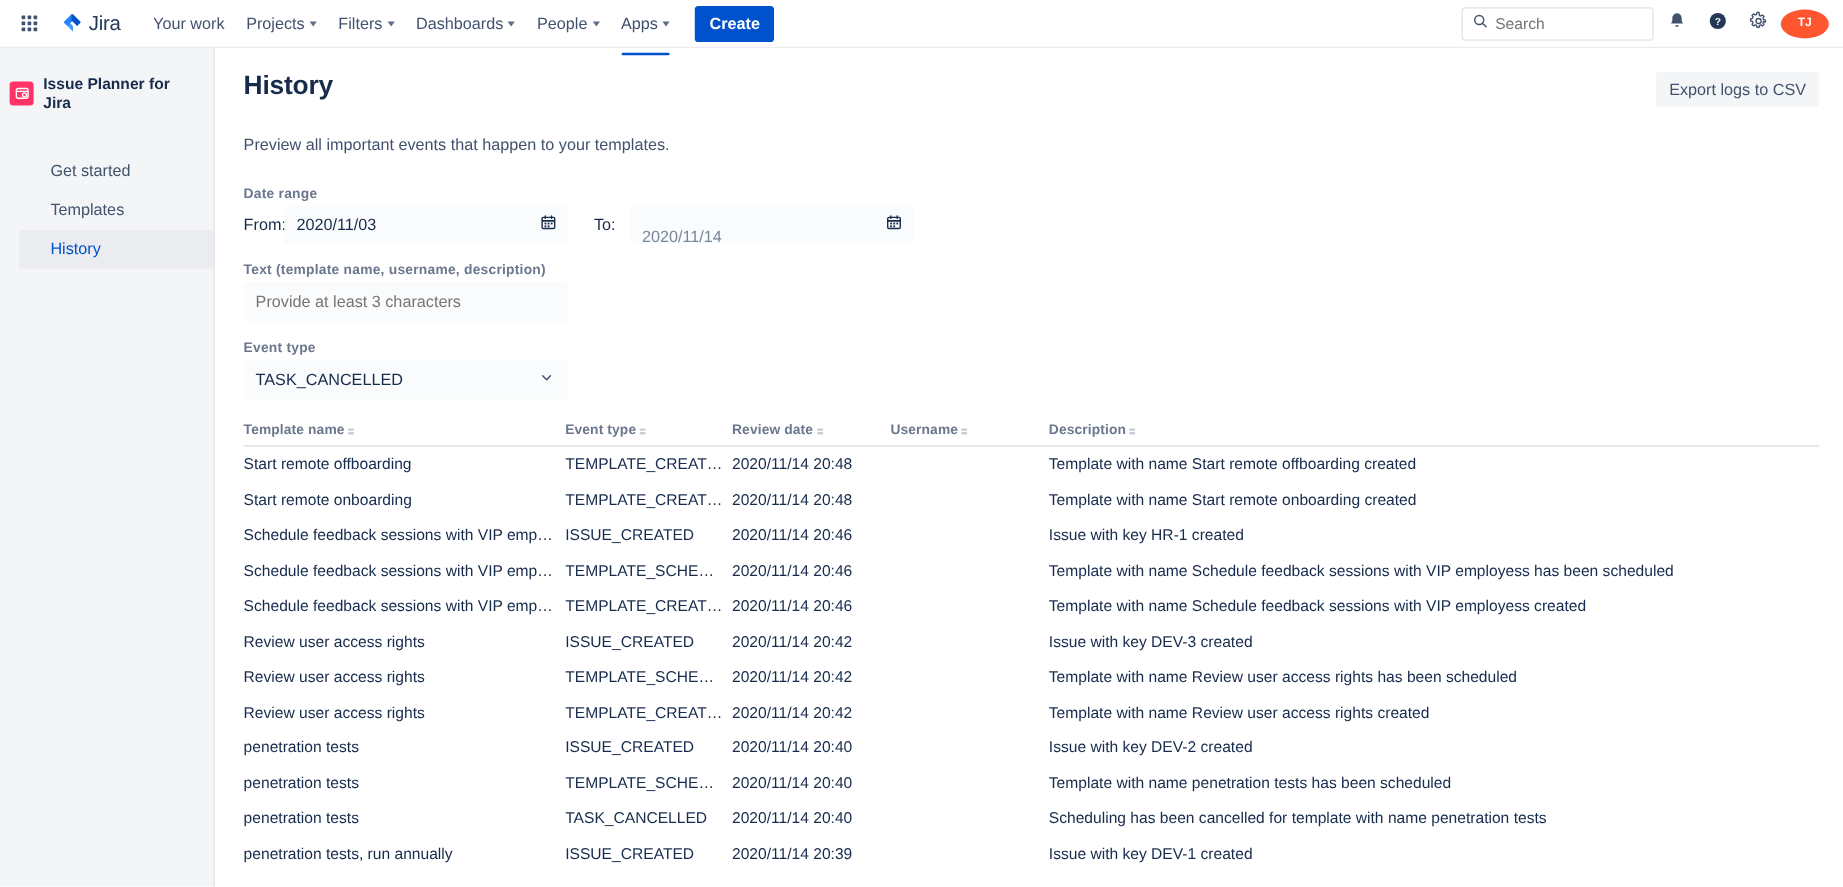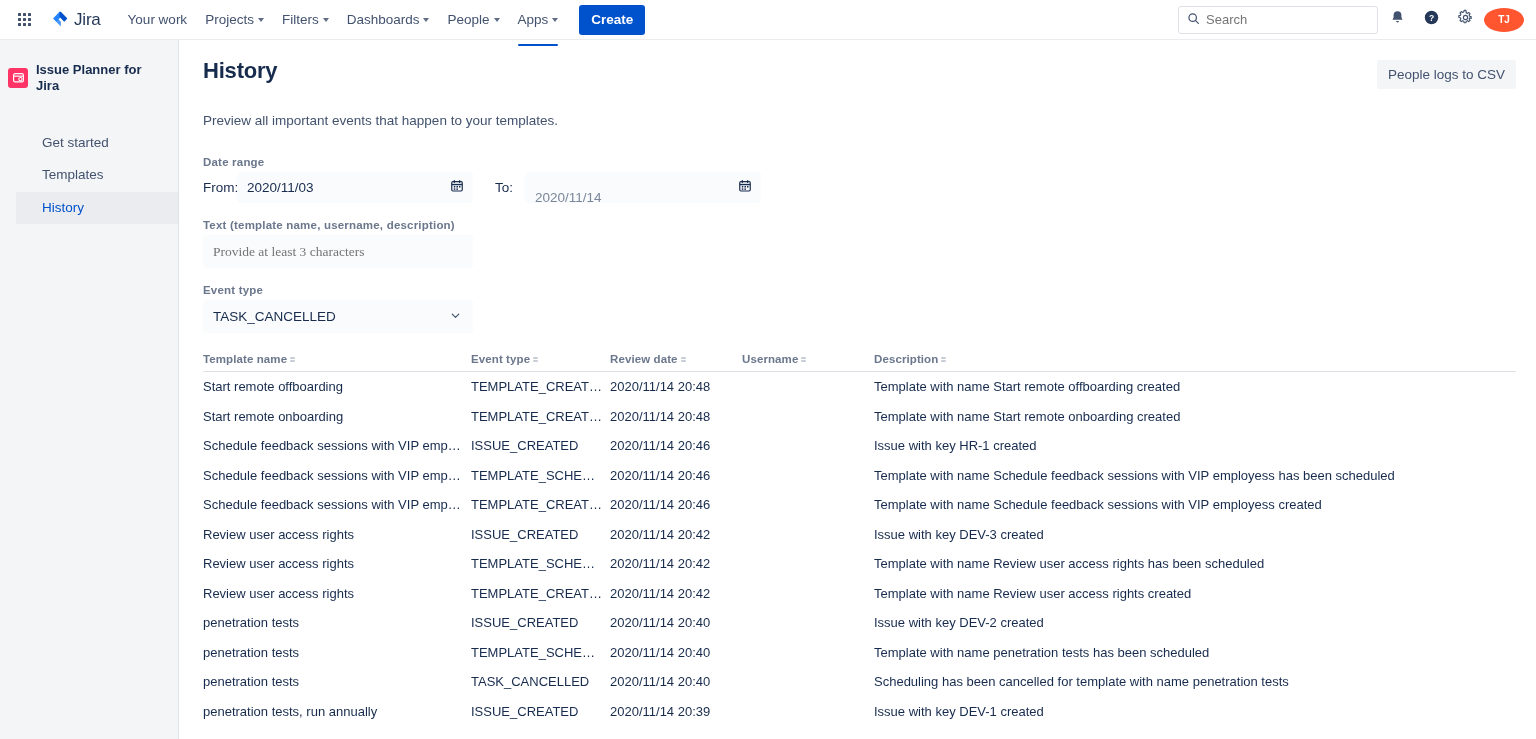--- a/index.html
+++ b/index.html
@@ -67,21 +67,21 @@
     background: #0052cc; color: #fff;
     font-size: 13.5px; font-weight: bold;
     border: none; border-radius: 3px;
     padding: 6px 12px; height: 30px; cursor: pointer;
   }
   .nav-right {
     margin-left: auto; display: flex; align-items: center; gap: 4px;
   }
   .search-box {
     display: flex; align-items: center; gap: 6px;
-    width: 200px; height: 28px;
+    width: 160px; height: 28px;
     border: 1px solid #dfe1e6; border-radius: 3px;
     padding: 0 8px; background: #fff; cursor: text;
   }
   .search-box input {
     border: none; outline: none; font-size: 13px;
     color: #7a869a; width: 100%; background: transparent;
     font-family: "Liberation Sans", sans-serif;
   }
   .icon-btn {
     width: 30px; height: 30px; border-radius: 50%;
@@ -182,21 +182,21 @@
     pointer-events: none;
   }
   .text-input-wrap {
     width: 270px; height: 33px;
     background: #fafbfc; border: 1px solid #fafbfc; border-radius: 3px;
     display: flex; align-items: center;
   }
   .text-input-wrap input {
     border:none; outline:none; background:transparent;
     width: 100%; padding: 0 9px; font-size: 13.5px;
-    color: #7a869a; font-family: Liberation Serif, serif;
+    color: #7a869a; font-family: Liberation Sans, sans-serif;
   }
   .select-wrap {
     width: 270px; height: 33px;
     background: #fafbfc; border: 1px solid #fafbfc; border-radius: 3px;
     display: flex; align-items: center; justify-content: space-between;
     padding: 0 10px 0 9px; cursor: pointer;
   }
   .select-value { font-size: 13.5px; color: #172b4d; }
 
   
@@ -357,21 +357,21 @@
         <span>History</span>
       </div>
     </div>
 
   </div>
 
   <div class="main">
 
     <div class="page-head">
       <div class="page-title">History</div>
-      <button class="export-btn">People logs to CSV</button>
+      <button class="export-btn">Export logs to CSV</button>
     </div>
 
     <div class="page-sub">Preview all important events that happen to your templates.</div>
 
     <div class="filters">
 
       <div class="field-label">Date range</div>
 
       <div class="date-row">
         <span class="date-prefix">From:</span>

